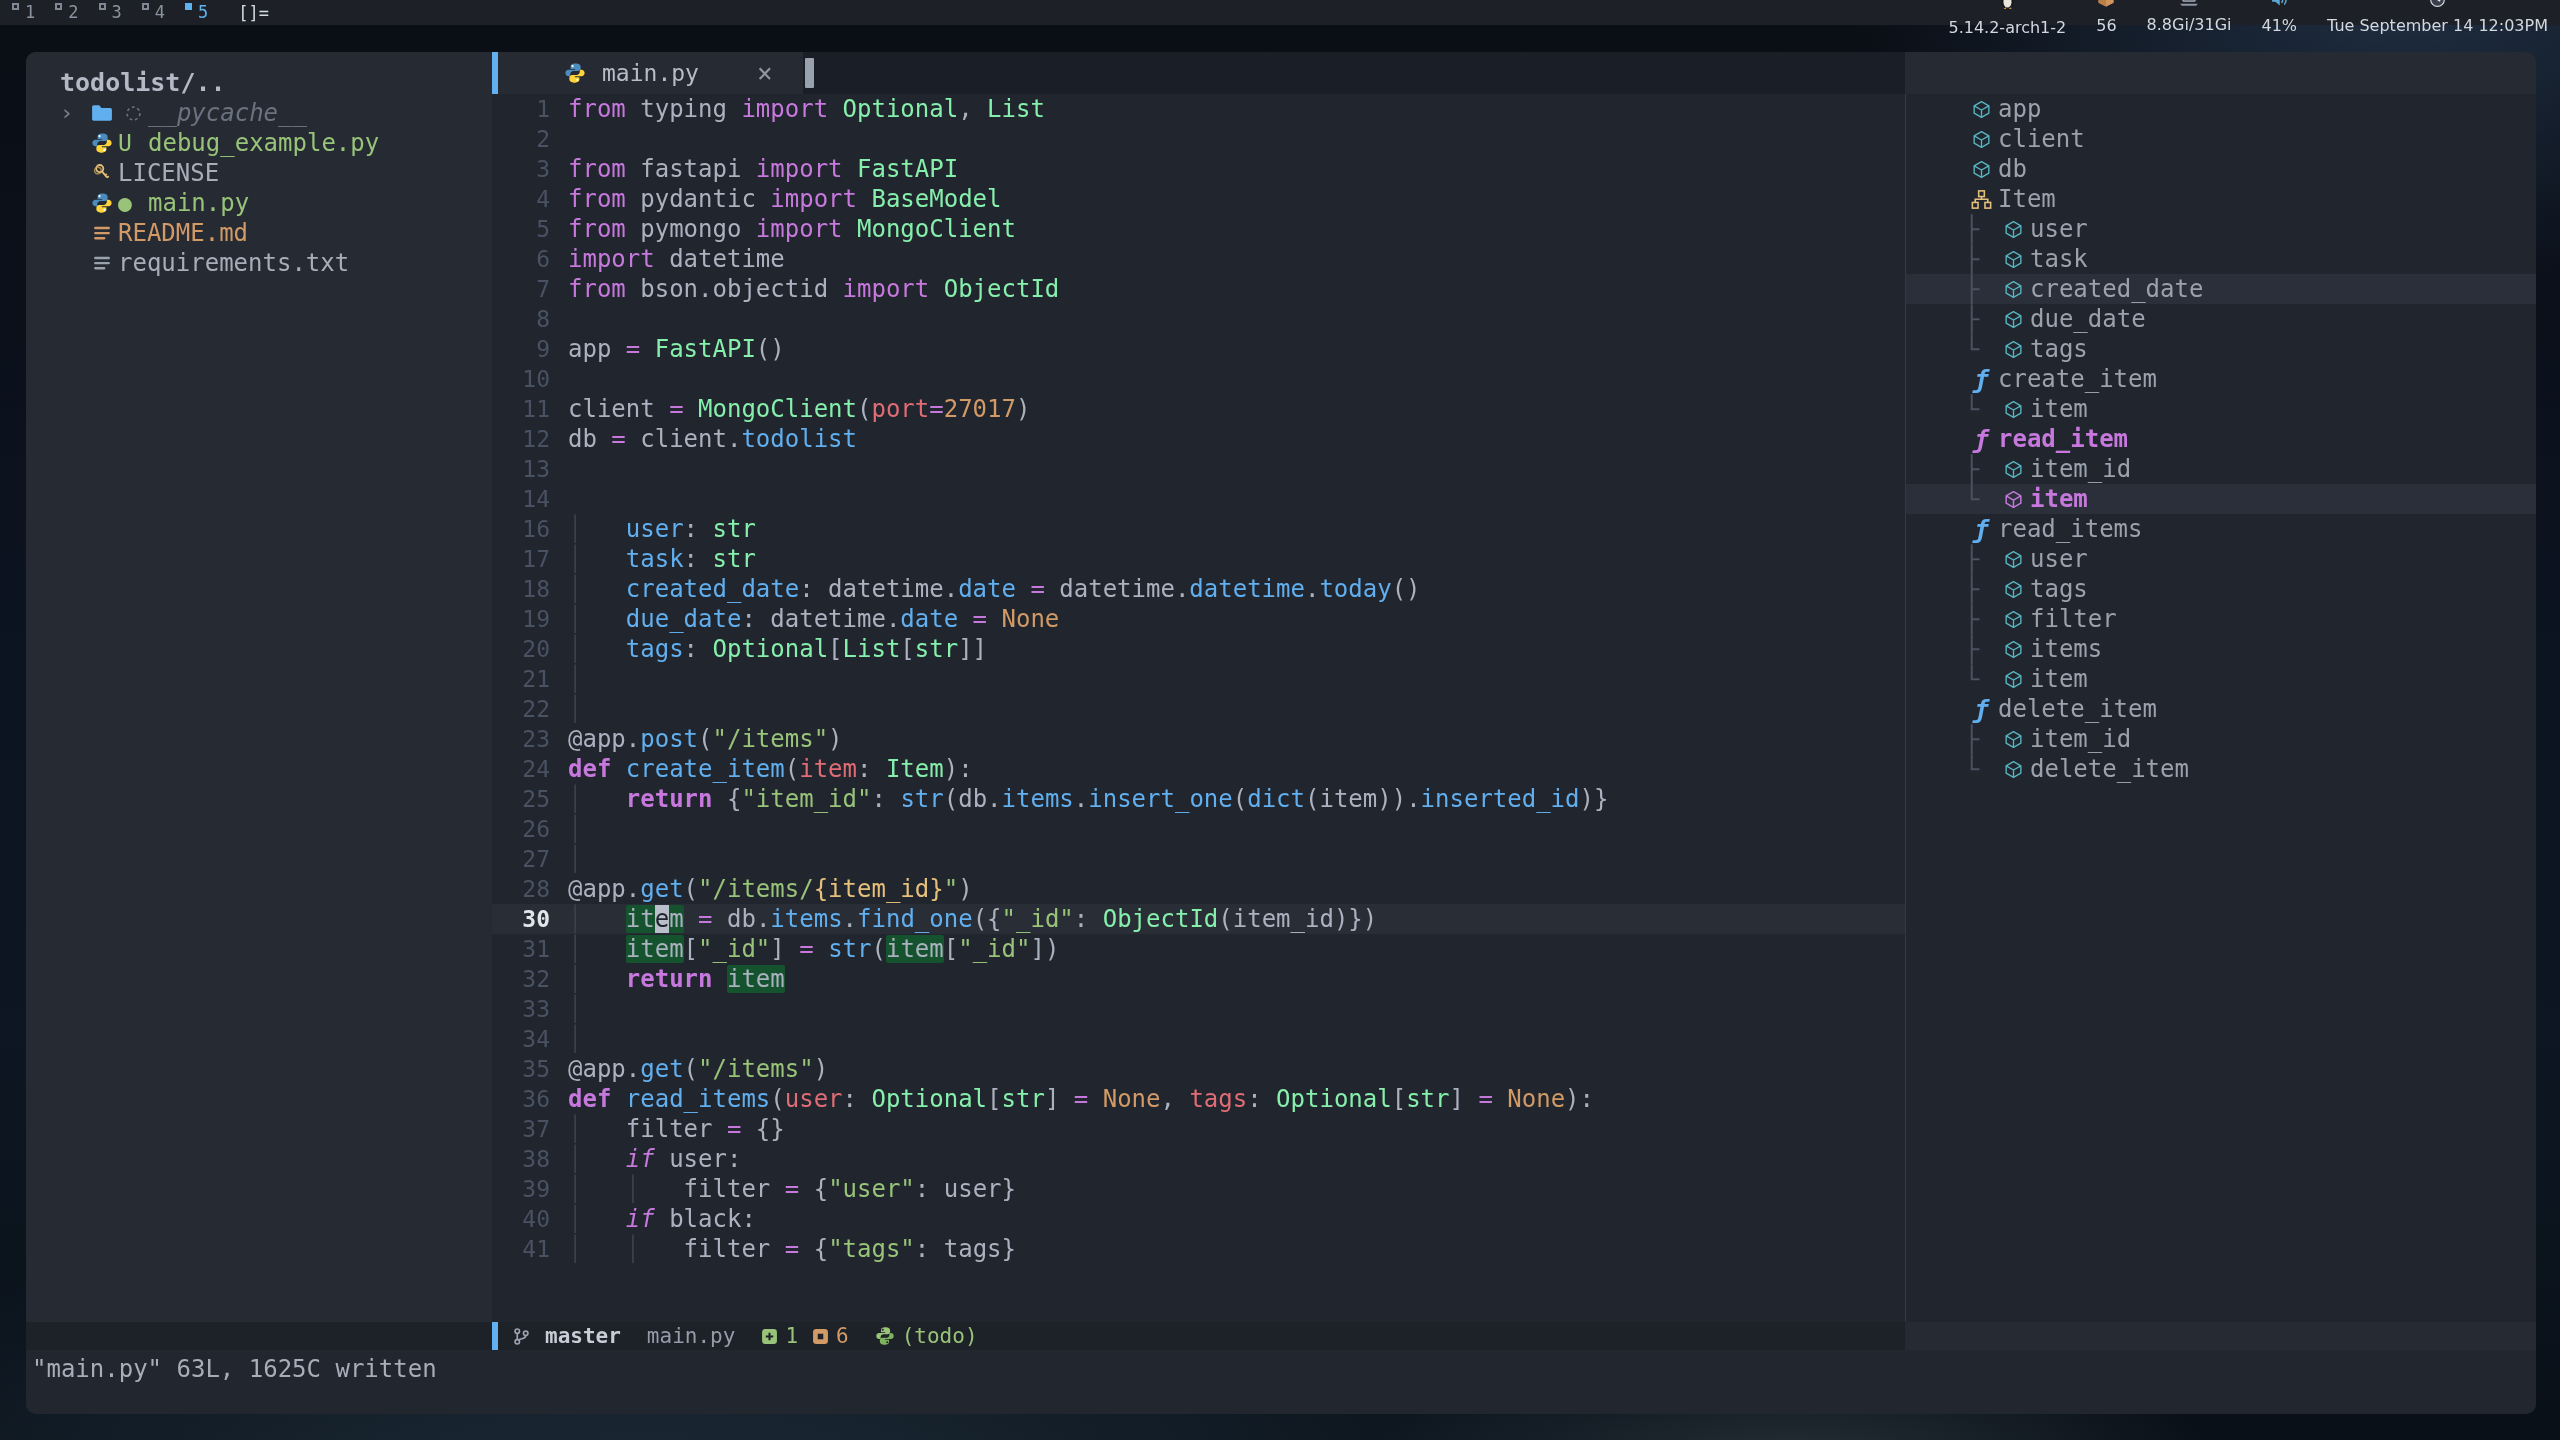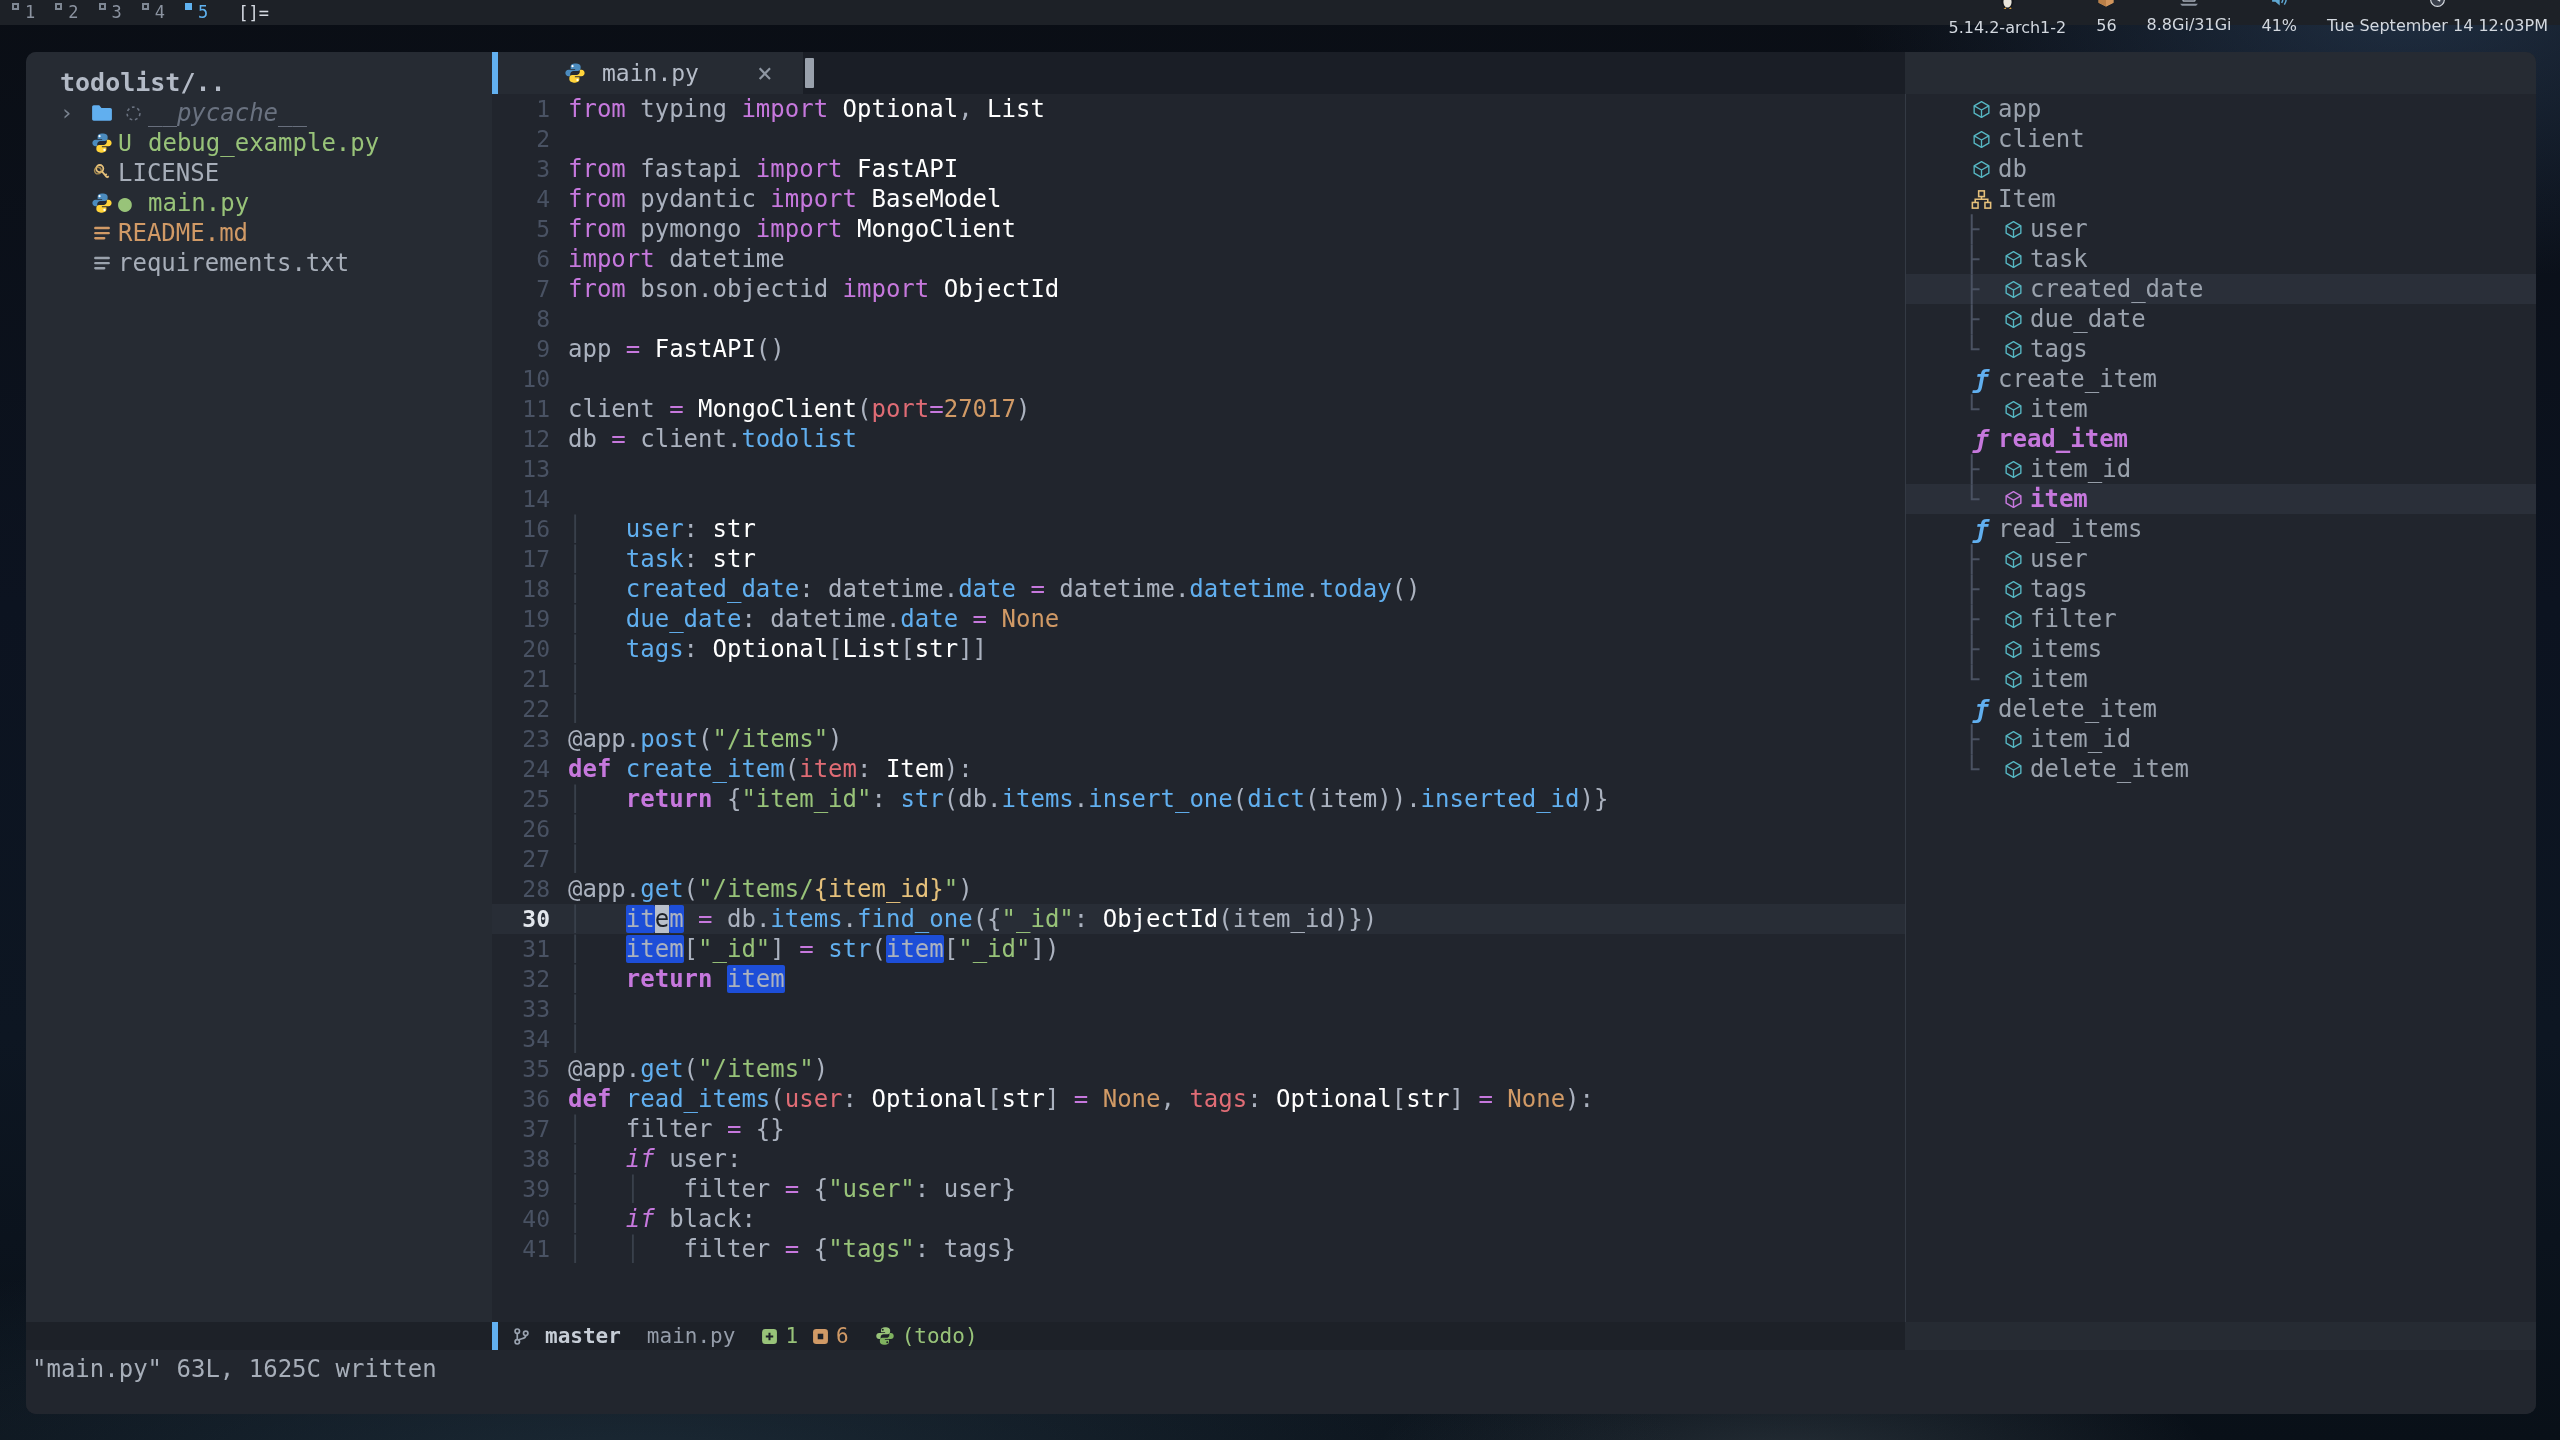--- a/index.html
+++ b/index.html
@@ -61,31 +61,31 @@
     background:#21252d; overflow:hidden; }
   .line { display:flex; height:30px; line-height:30px; font-size:24px; }
   .line .ln { width:76px; text-align:right; padding-right:18px; color:#495263;
     flex:none; font-size:23px; }
   .line .code { white-space:pre; color:#abb2bf; }
   .line.cursorline { background:#282d36; }
   .line.cursorline .ln { color:#e2e6ec; font-weight:bold; }
   .sg-kw  { color:#c678dd; }
   .sg-kwb { color:#c678dd; font-weight:bold; }
   .sg-kwi { color:#c678dd; font-style:italic; }
-  .sg-ty  { color:#ffffff; }
+  .sg-ty  { color:#86efac; }
   .sg-fn  { color:#61afef; }
   .sg-st  { color:#98c379; }
   .sg-num { color:#d19a66; }
   .sg-op  { color:#c678dd; }
   .sg-par { color:#e06c75; }
   .sg-at  { color:#61afef; }
   .sg-pl  { color:#abb2bf; }
   .sg-ig  { color:#39404b; }
   .sg-fmt { color:#e5c07b; }
-  .sg-wh  { color:#abb2bf; background:#1d4ed8; border-radius:2px; }
+  .sg-wh  { color:#abb2bf; background:#14532d; border-radius:2px; }
   .sg-cur { color:#1d2128; background:#b9c0cb; }
   
   .outline { position:absolute; left:1879px; top:42px; width:631px; height:1228px;
     background:#21252d; border-left:1px solid #343a44; }
   .out-row { height:30px; display:flex; align-items:center; padding-left:58px;
     font-size:24px; color:#9aa2ad; cursor:pointer; }
   .out-row.hl { background:#2a2f39; }
   .out-branch { width:32px; flex:none; color:#4a5262; font-size:25px; }
   .out-icon { width:34px; flex:none; display:inline-flex; align-items:center; }
   .out-label.active { color:#c678dd; font-weight:bold; }

